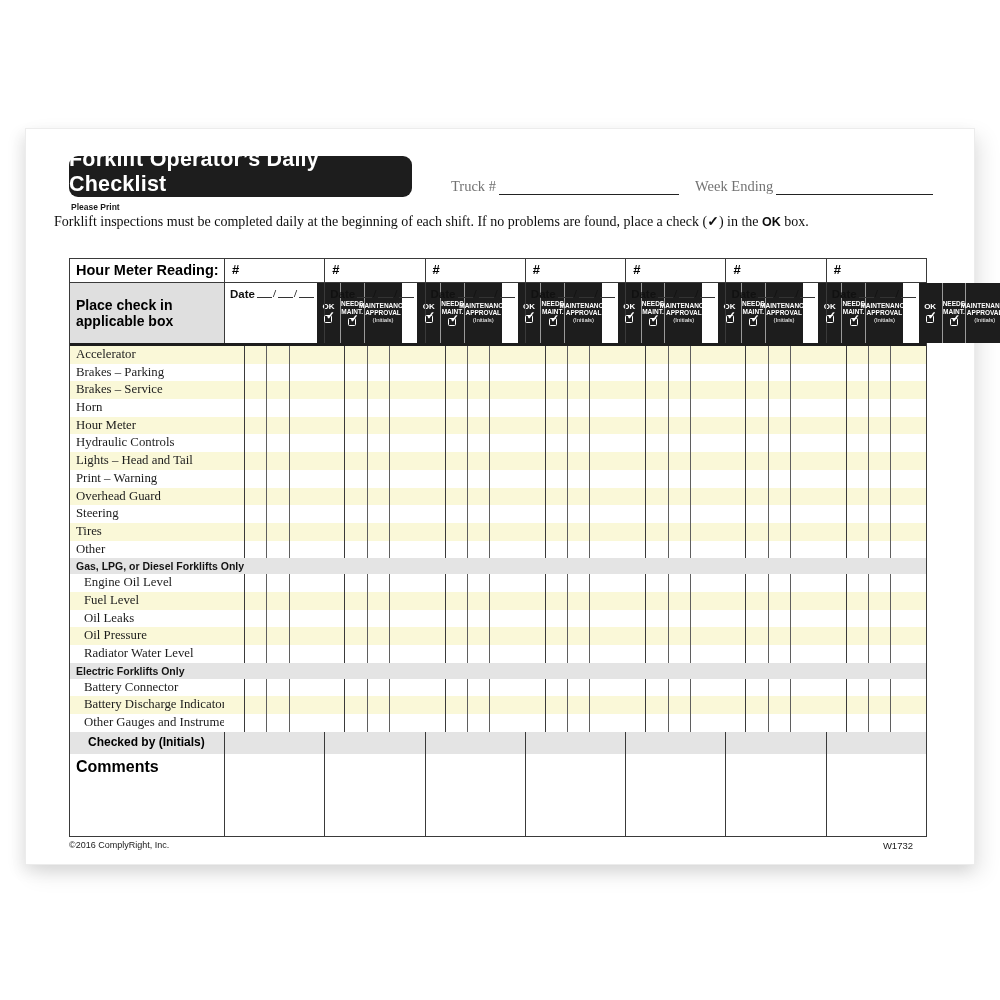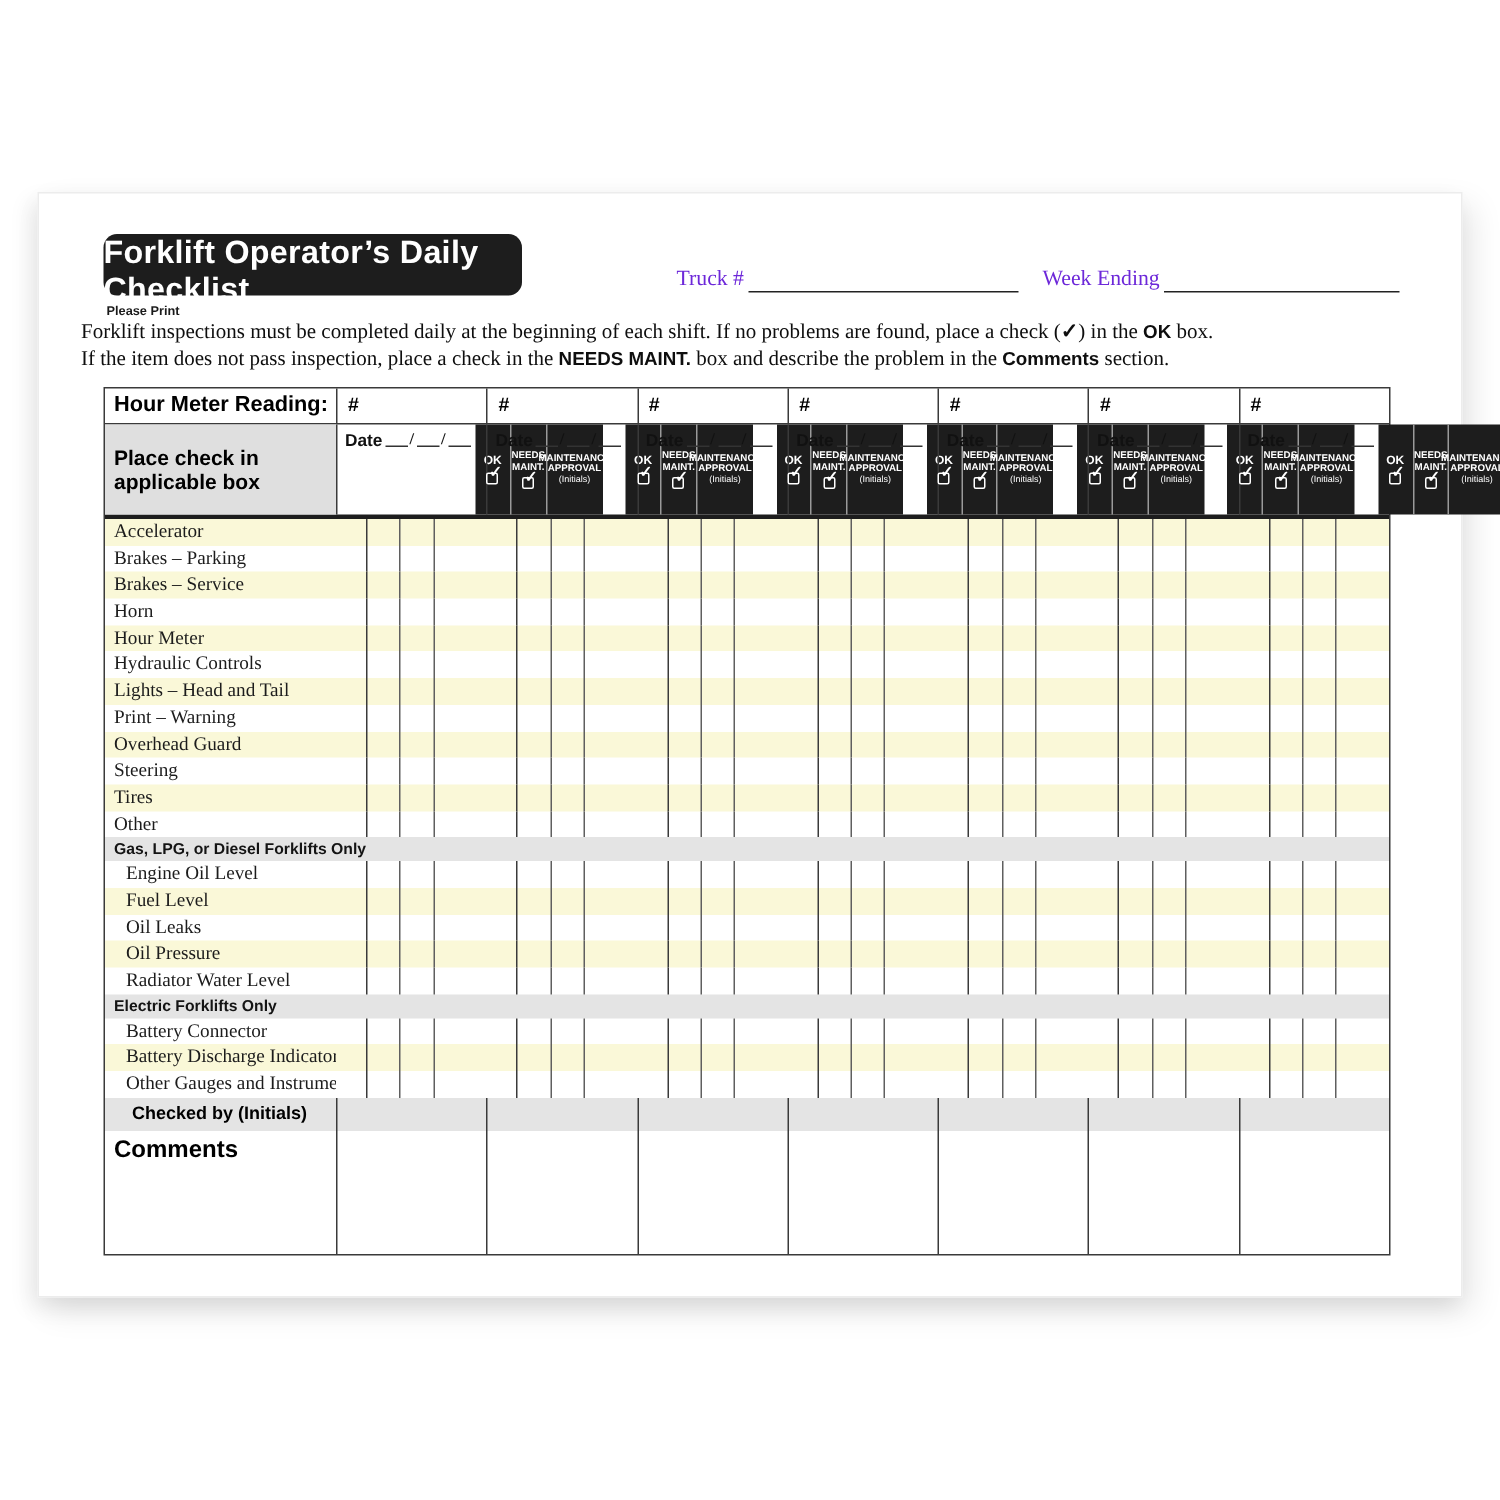--- a/index.html
+++ b/index.html
@@ -4,29 +4,29 @@
 <style>
   * { margin:0; padding:0; box-sizing:border-box; }
   html,body { width:1000px; height:1000px; background:#ffffff; overflow:hidden;
               font-family:"Liberation Sans", sans-serif; }
   .canvas { position:relative; width:1000px; height:1000px; background:#fff; }
 
   .sheet { position:absolute; left:25px; top:128px; width:950px; height:737px;
            background:#fff; border:1px solid #ececec;
            box-shadow:-5px 6px 14px rgba(0,0,0,0.08), 6px 9px 20px rgba(0,0,0,0.10); }
 
-  .title-box { position:absolute; left:43px; top:27px; width:279px; height:41px;
+  .title-box { position:absolute; left:43px; top:27px; width:343px; height:41px;
                background:var(--ink); border-radius:9px; color:#fff;
-               display:flex; align-items:flex-start; justify-content:center;
+               display:flex; align-items:flex-end; justify-content:center;
                font-weight:bold; font-size:21.5px; letter-spacing:.2px; }
   .please-print { position:absolute; left:45px; top:73px; font-size:8.5px; font-weight:bold; color:#1a1a1a; }
 
   .truck-row { position:absolute; left:425px; top:48px; width:482px; height:18px;
                display:flex; align-items:flex-end;
-               font-family:"Liberation Serif", serif; font-size:14.5px; color:#6d28d9; }
+               font-family:"Liberation Serif", serif; font-size:14.5px; color:#737373; }
   .truck-row .lbl { white-space:nowrap; padding-right:3px; }
   .fill-line { border-bottom:1.4px solid #222; height:16px; }
   .line-truck { width:180px; margin-right:16px; }
   .line-week  { flex:1; }
 
   .instructions { position:absolute; left:28px; top:84px; width:872px;
                   font-family:"Liberation Serif", serif; font-size:14px;
                   line-height:17.5px; color:#0e0e0e; }
   .instructions b { font-family:"Liberation Sans", sans-serif; font-size:12.5px; }
   .instructions .chk { font-weight:bold; }
@@ -103,21 +103,20 @@
 
     <div class="truck-row">
       <span class="lbl">Truck #</span>
       <span class="fill-line line-truck"></span>
       <span class="lbl">Week Ending</span>
       <span class="fill-line line-week"></span>
     </div>
 
     <div class="instructions">
       <div id="instr-line1"><span>Forklift inspections must be completed daily at the beginning of each shift. If no problems are found, place a check (</span><span class="chk">✓</span><span>) in the </span><b>OK</b><span> box.</span></div>
-      <div id="instr-line2"><span>If the item does not pass inspection, place a check in the </span><b>NEEDS MAINT.</b><span> box and describe the problem in the </span><b>Comments</b><span> section.</span></div>
     </div>
 
     <div class="table" id="checklist-table">
         <div class="trow row-hm">
           <div class="label-col hm-label">Hour Meter Reading:</div>
           <div class="day-cell hash-cell"><span>#</span></div>
           <div class="day-cell hash-cell"><span>#</span></div>
           <div class="day-cell hash-cell"><span>#</span></div>
           <div class="day-cell hash-cell"><span>#</span></div>
           <div class="day-cell hash-cell"><span>#</span></div>
@@ -1090,15 +1089,19 @@
           <div class="day-cell"></div>
           <div class="day-cell"></div>
           <div class="day-cell"></div>
           <div class="day-cell"></div>
           <div class="day-cell"></div>
           <div class="day-cell"></div>
           <div class="day-cell"></div>
         </div>
       </div>
 
+    <div class="footer-row">
+      <span>©2016 ComplyRight, Inc.</span>
+      <span class="form-number">W1732</span>
+    </div>
 
   </div>
 </div>
 
 </body></html>

